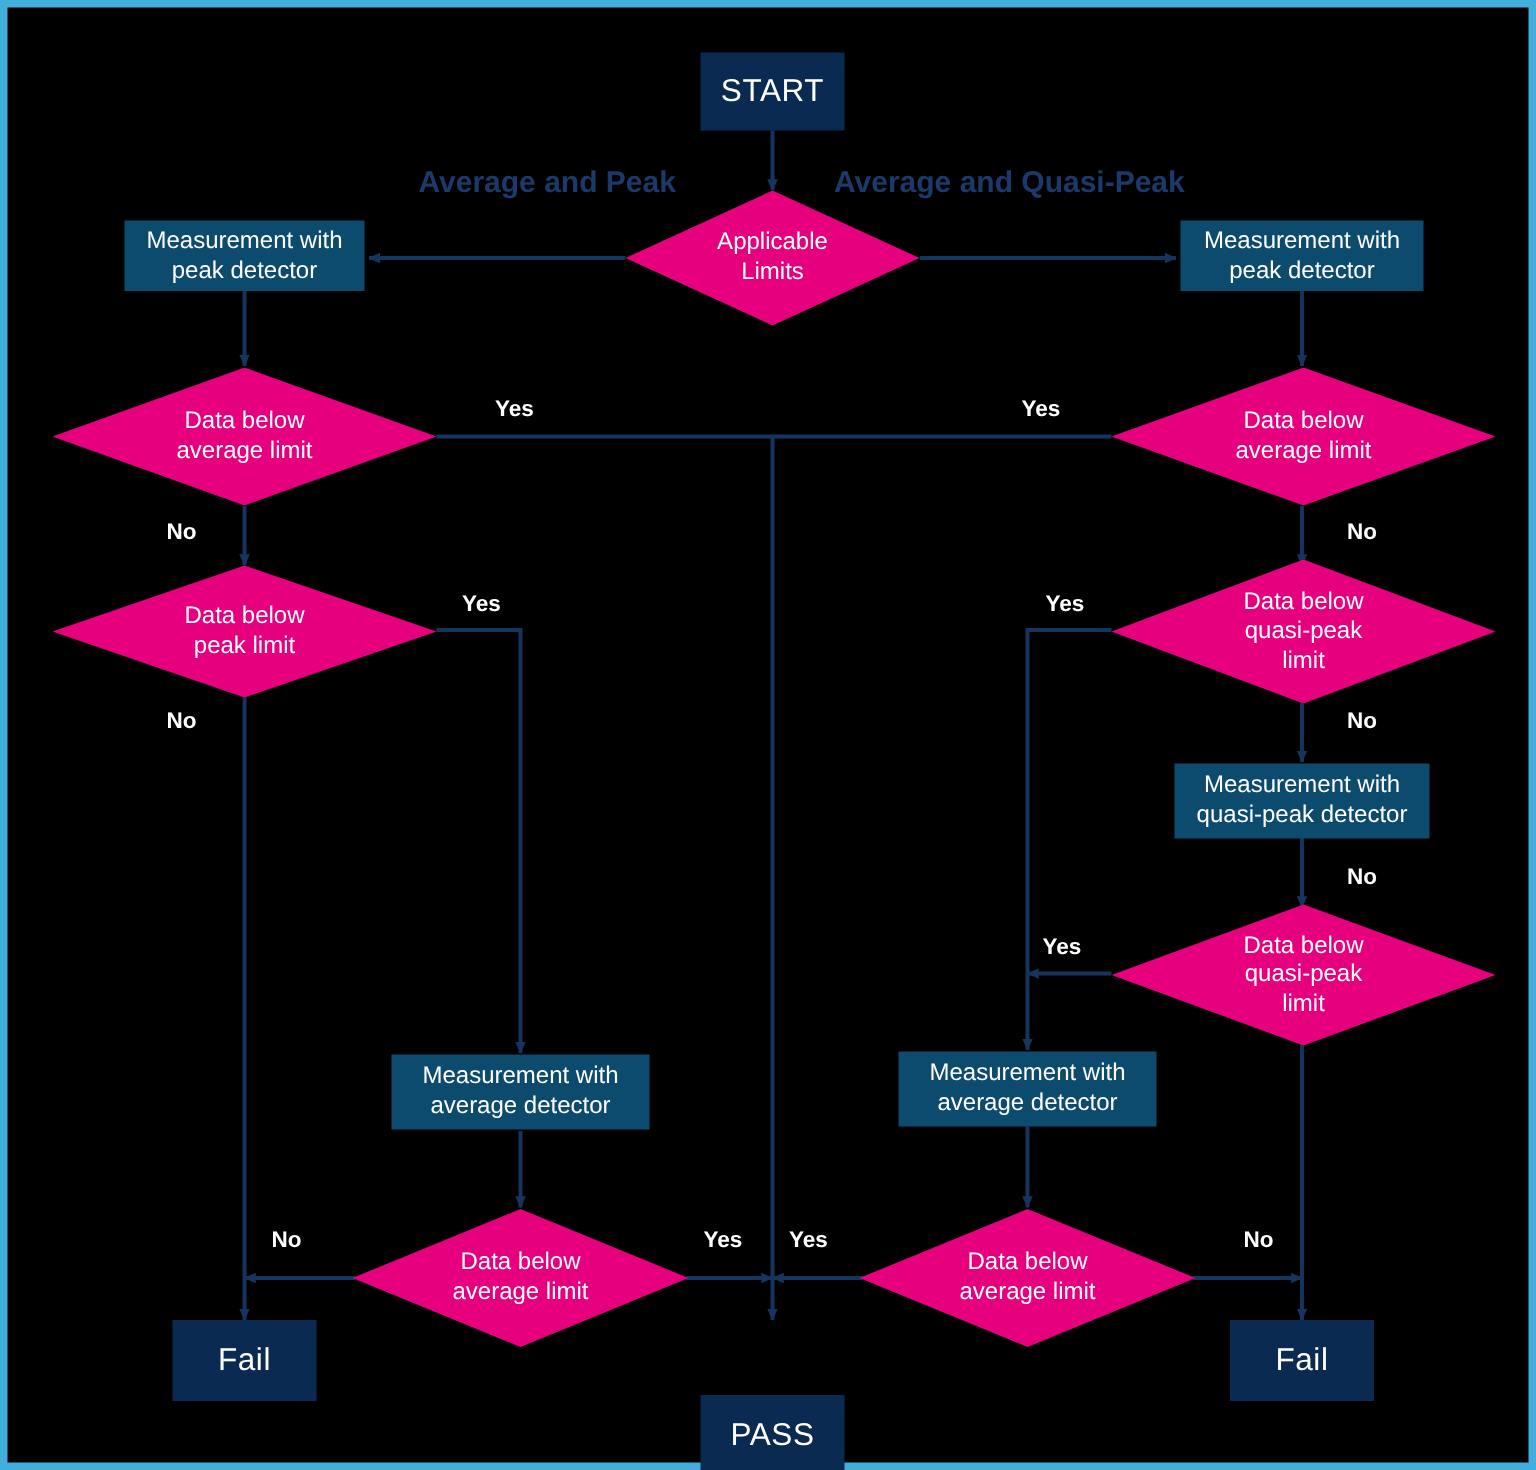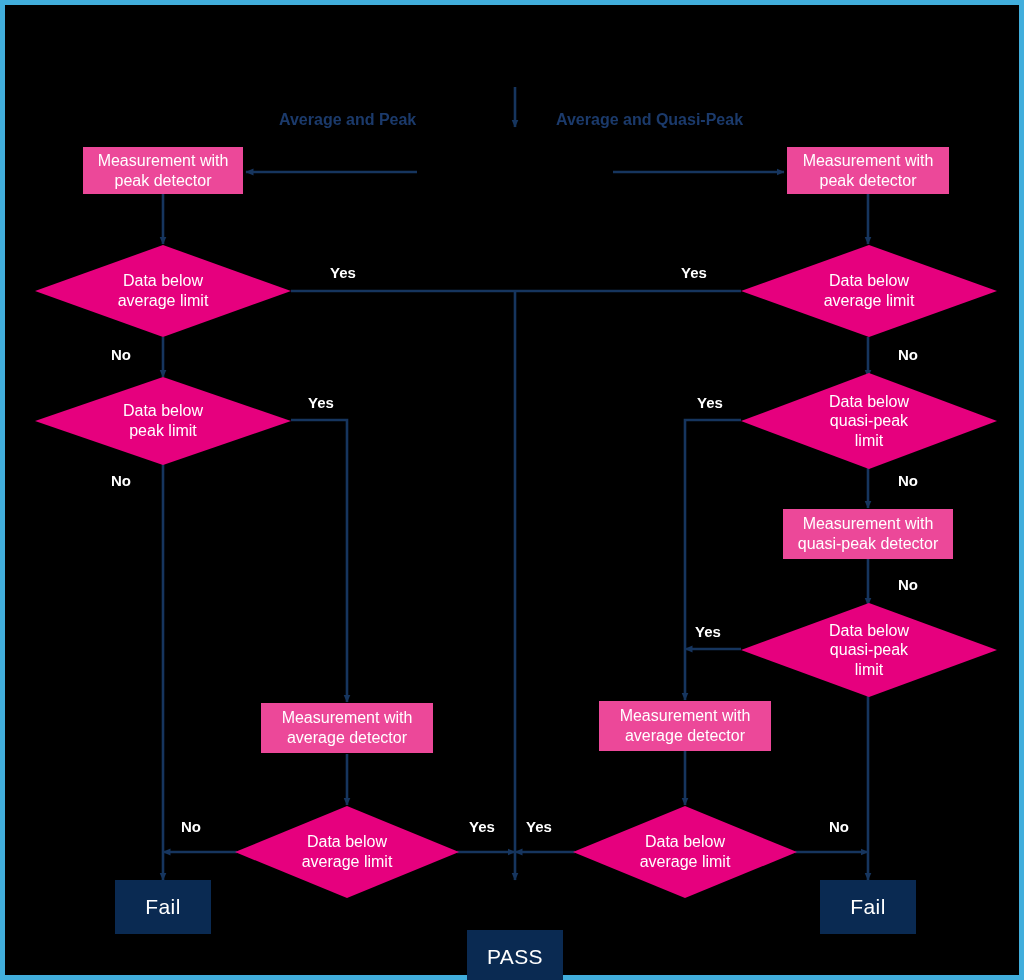--- a/index.html
+++ b/index.html
@@ -38,21 +38,21 @@
     line-height: 1.22;
     white-space: pre-line;
     z-index: 3;
   }
   .node.terminal {
     background: #0A2A52;
     font-size: 21px;
     letter-spacing: 0.4px;
   }
   .node.process {
-    background: #ec4899;
+    background: #0c4a6e;
     font-size: 16px;
   }
   .node.decision {
     font-size: 16px;
     background: transparent;
   }
   .node.decision .dtext {
     position: relative;
     z-index: 2;
     padding: 0 8px;
@@ -69,21 +69,21 @@
     position: absolute;
     color: #ffffff;
     font-size: 15px;
     font-weight: bold;
     z-index: 4;
     white-space: nowrap;
   }
   .branch-label {
     position: absolute;
     color: #1B3A6B;
-    font-size: 16px;
+    font-size: 20px;
     font-weight: bold;
     z-index: 4;
     white-space: nowrap;
   }
 </style>
 </head>
 <body>
 
 <div id="canvas">
 
@@ -154,21 +154,29 @@
   <div class="edge-label" style="left:106px; top:467px;">No</div>
   <div class="edge-label" style="left:692px; top:389px;">Yes</div>
   <div class="edge-label" style="left:893px; top:467px;">No</div>
   <div class="edge-label" style="left:893px; top:571px;">No</div>
   <div class="edge-label" style="left:690px; top:618px;">Yes</div>
   <div class="edge-label" style="left:176px; top:813px;">No</div>
   <div class="edge-label" style="left:464px; top:813px;">Yes</div>
   <div class="edge-label" style="left:521px; top:813px;">Yes</div>
   <div class="edge-label" style="left:824px; top:813px;">No</div>
 
-
+  <div class="node terminal" style="left:462px; top:30px; width:96px; height:52px;">
+    <span class="ntext">START</span>
+  </div>
+
+  <div class="node decision" style="left:412px; top:122px; width:196px; height:90px;">
+    <span class="diamond-shape"></span>
+    <span class="dtext">Applicable
+Limits</span>
+  </div>
 
   <div class="node process" style="left:78px; top:142px; width:160px; height:47px;">
     <span class="ntext">Measurement with
 peak detector</span>
   </div>
 
   <div class="node process" style="left:782px; top:142px; width:162px; height:47px;">
     <span class="ntext">Measurement with
 peak detector</span>
   </div>

